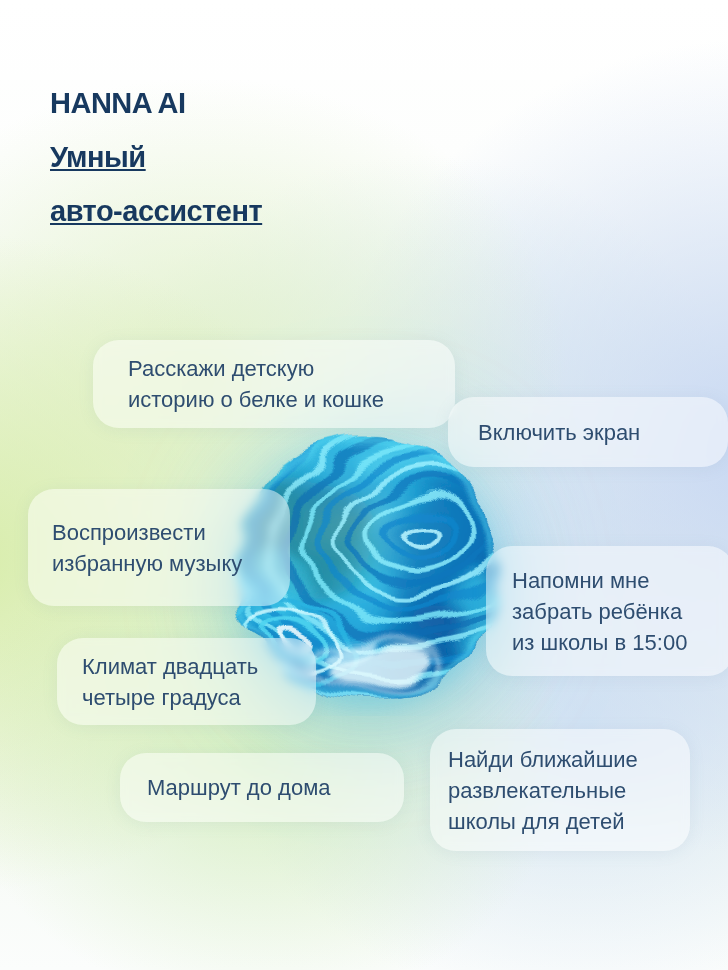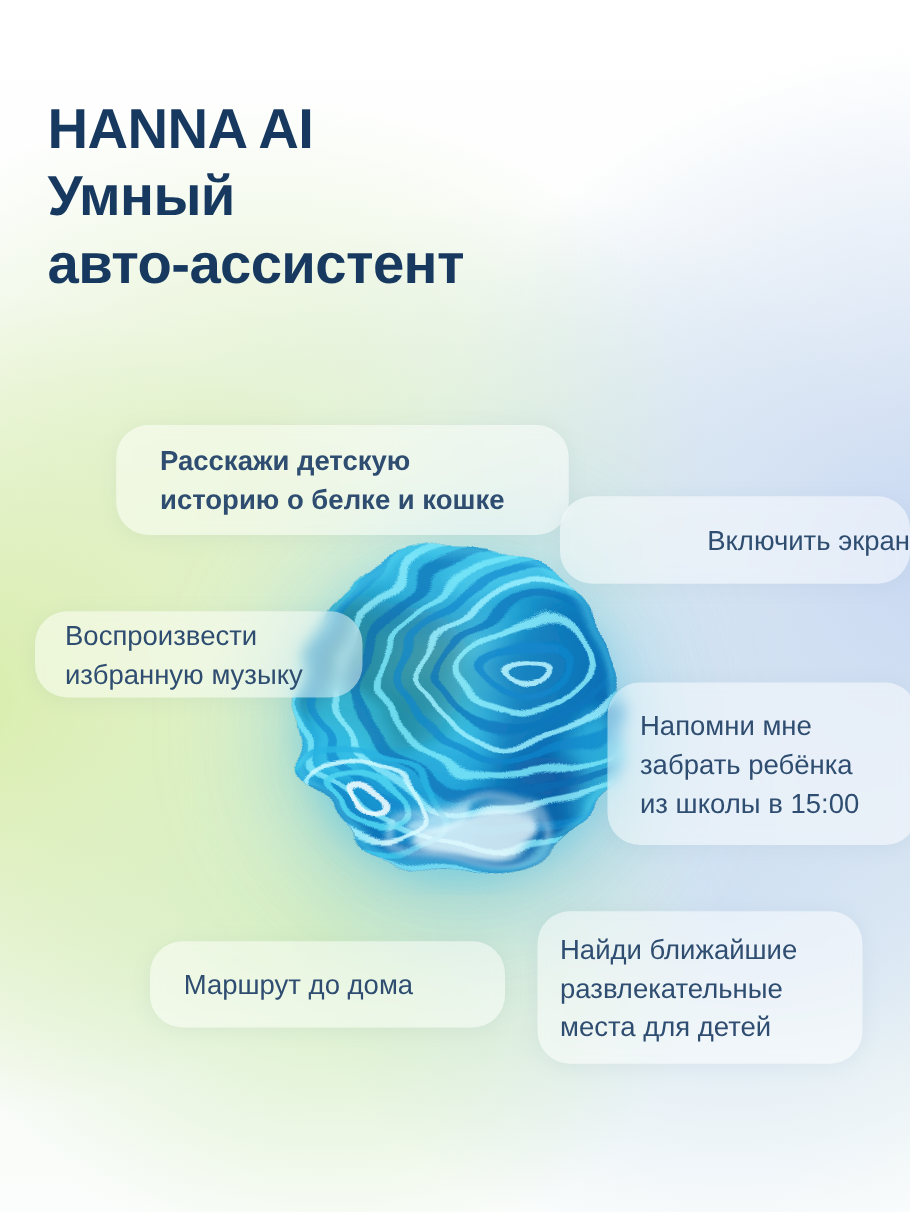--- a/index.html
+++ b/index.html
@@ -18,28 +18,28 @@
       radial-gradient(55% 34% at -6% 58%, rgba(214,236,166,0.95) 0%, rgba(214,236,166,0) 100%),
       radial-gradient(50% 30% at 28% 38%, rgba(223,240,198,0.85) 0%, rgba(223,240,198,0) 100%),
       radial-gradient(60% 42% at 104% 46%, rgba(197,214,243,0.95) 0%, rgba(197,214,243,0) 100%),
       radial-gradient(50% 30% at 80% 74%, rgba(198,219,243,0.70) 0%, rgba(198,219,243,0) 100%),
       radial-gradient(42% 26% at 58% 42%, rgba(203,228,238,0.60) 0%, rgba(203,228,238,0) 100%),
       linear-gradient(180deg, #ffffff 0%, #fdfefd 16%, #f3f8ef 55%, #f6faf5 84%, #fbfdfc 100%);
   }
 
   .title {
     position: absolute;
-    left: 38px; top: 76px;
+    left: 50px; top: 76px;
     color: #17395f;
     font-weight: 700;
-    font-size: 45px;
+    font-size: 29px;
     line-height: 54px;
     letter-spacing: -0.5px;
   }
-  .title .subtitle { white-space: pre-line; }
+  .title .subtitle { white-space: pre-line; text-decoration: underline; }
 
   .orb-wrap {
     position: absolute;
     left: 222px; top: 424px;
     width: 292px; height: 292px;
     filter: drop-shadow(0 22px 38px rgba(80,170,190,0.40))
             drop-shadow(0 0 55px rgba(110,215,245,0.38));
   }
 
   .bubble {
@@ -50,23 +50,23 @@
     align-items: center;
     color: #2e4d70;
     font-size: 22px;
     line-height: 31px;
     white-space: pre-line;
     backdrop-filter: blur(5px);
     -webkit-backdrop-filter: blur(5px);
     box-shadow: 0 2px 16px rgba(110,145,170,0.10);
     z-index: 3;
   }
-  .b1 { left: 93px;  top: 340px; width: 327px; height: 88px;  padding-left: 35px; font-weight: bold; }
-  .b2 { left: 448px; top: 397px; width: 250px; height: 70px;  padding-left: 30px; justify-content: flex-end; }
-  .b3 { left: 28px;  top: 489px; width: 238px; height: 69px;  padding-left: 24px; }
+  .b1 { left: 93px;  top: 340px; width: 327px; height: 88px;  padding-left: 35px; }
+  .b2 { left: 448px; top: 397px; width: 250px; height: 70px;  padding-left: 30px; }
+  .b3 { left: 28px;  top: 489px; width: 238px; height: 117px;  padding-left: 24px; }
   .b4 { left: 486px; top: 546px; width: 222px; height: 130px; padding-left: 26px; }
   .b5 { left: 57px;  top: 638px; width: 234px; height: 87px;  padding-left: 25px; }
   .b6 { left: 120px; top: 753px; width: 257px; height: 69px;  padding-left: 27px; align-items: center; }
   .b7 { left: 430px; top: 729px; width: 242px; height: 122px; padding-left: 18px; }
 </style>
 </head>
 <body>
 
 <div class="canvas">
 
@@ -160,22 +160,26 @@
   </div>
   <div class="bubble b3">
     <span>Воспроизвести
 избранную музыку</span>
   </div>
   <div class="bubble b4">
     <span>Напомни мне
 забрать ребёнка
 из школы в 15:00</span>
   </div>
+  <div class="bubble b5">
+    <span>Климат двадцать
+четыре градуса</span>
+  </div>
   <div class="bubble b6">
     <span>Маршрут до дома</span>
   </div>
   <div class="bubble b7">
     <span>Найди ближайшие
 развлекательные
-места для детей</span>
+школы для детей</span>
   </div>
 
 </div>
 
 </body></html>

